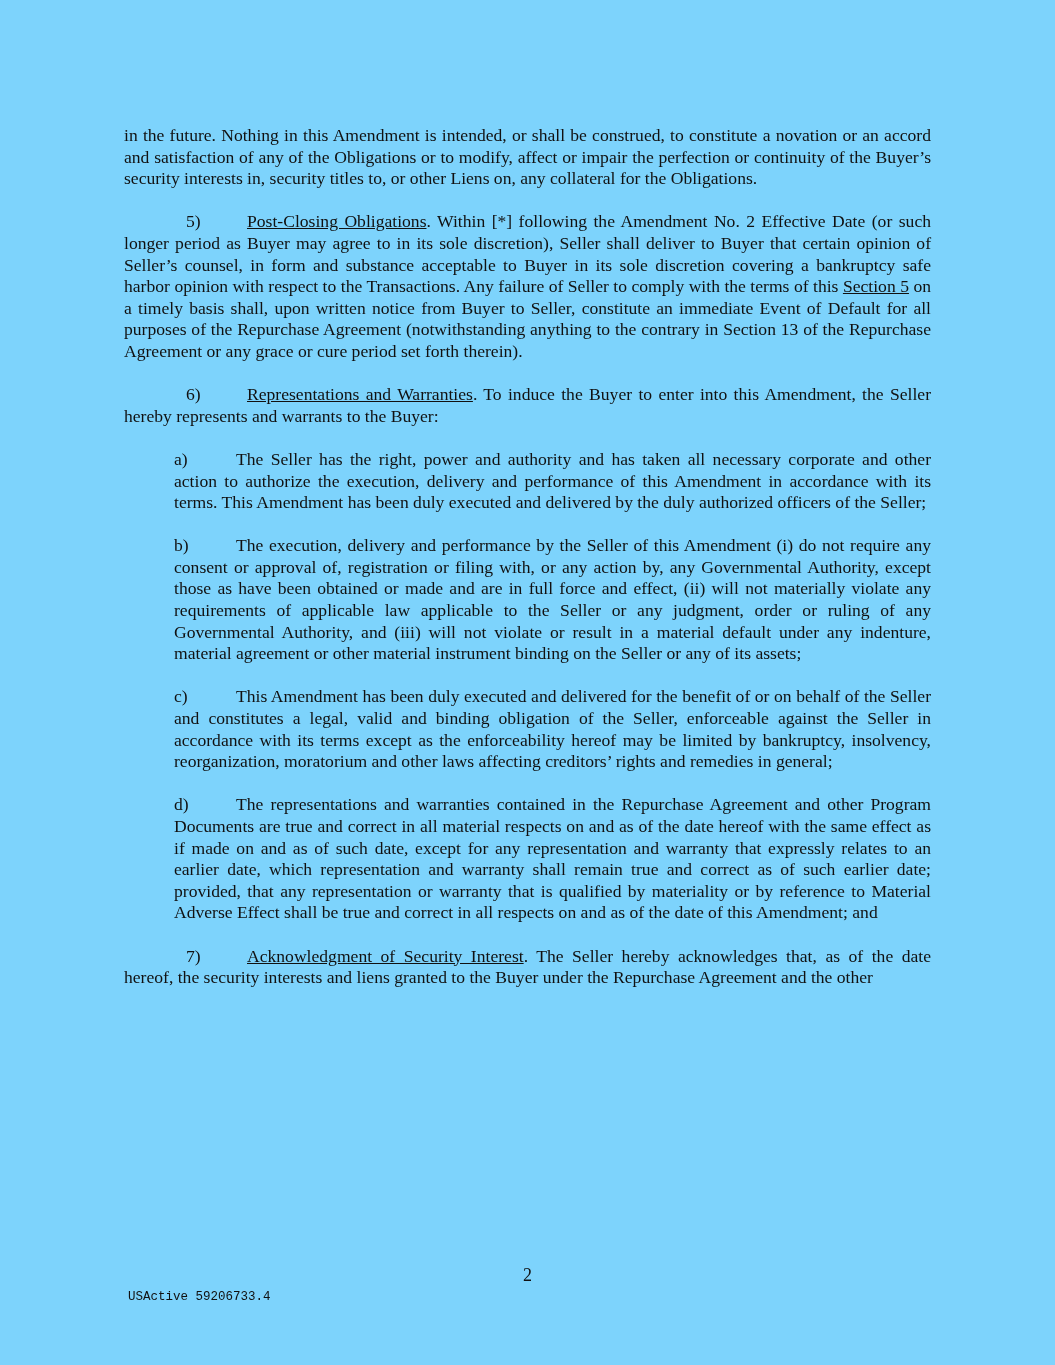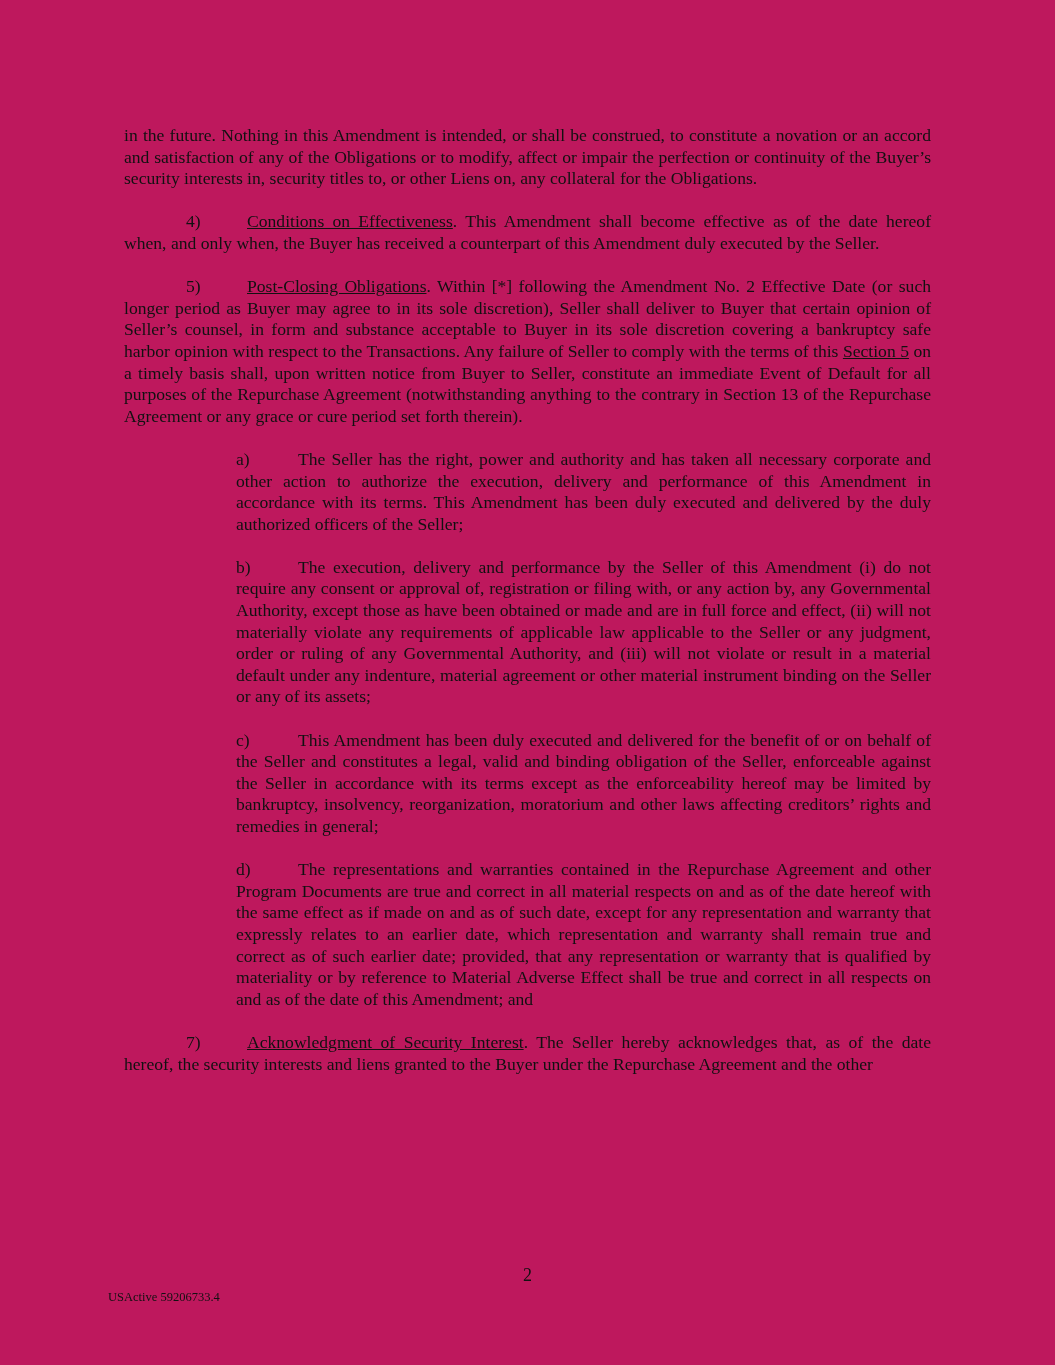--- a/index.html
+++ b/index.html
@@ -1,54 +1,54 @@
 <!DOCTYPE html>
 <html><head>
 <meta charset="utf-8">
 <style>
   html, body { margin: 0; padding: 0; background: #ffffff; }
   body { width: 1055px; height: 1365px; position: relative; overflow: hidden; }
   .page {
     position: absolute; left: 0; top: 0; width: 1055px; height: 1365px;
-    background: #be185d; color: #111;
+    background: #7dd3fc; color: #111;
     font-family: "Liberation Serif", serif;
     font-size: 17.6px; line-height: 21.6px;
   }
   .body-text { position: absolute; left: 124px; width: 807px; top: 125px; }
   p { margin: 0 0 21.6px 0; text-align: justify; }
   p.last { margin-bottom: 14px; }
   .num { display: inline-block; width: 61px; margin-left: 62px; }
   .u { text-decoration: underline; }
-  .sub { margin-left: 112px; }
+  .sub { margin-left: 50px; }
   .sub .lbl { display: inline-block; width: 62px; }
   .footer-page {
     position: absolute; left: 0; width: 1055px; top: 1265px; text-align: center;
     font-family: "Liberation Serif", serif; font-size: 18px;
   }
   .footer-id {
-    position: absolute; left: 108px; top: 1287px;
-    font-family: Liberation Serif, serif; font-size: 12.5px; color: #111;
+    position: absolute; left: 128px; top: 1287px;
+    font-family: Liberation Mono, monospace; font-size: 12.5px; color: #111;
   }
 </style>
 </head>
 <body>
 
 <div class="page">
   <div class="body-text">
 
     <p>in the future. Nothing in this Amendment is intended, or shall be construed, to constitute a novation or an accord and satisfaction of any of the Obligations or to modify, affect or impair the perfection or continuity of the Buyer’s security interests in, security titles to, or other Liens on, any collateral for the Obligations.</p>
 
-    <p>
-      <span class="num">4)</span><span class="u">Conditions on Effectiveness</span><span>. This Amendment shall become effective as of the date hereof when, and only when, the Buyer has received a counterpart of this Amendment duly executed by the Seller.</span>
-    </p>
 
     <p>
       <span class="num">5)</span><span class="u">Post-Closing Obligations</span><span>.  Within [*] following the Amendment No. 2 Effective Date (or such longer period as Buyer may agree to in its sole discretion), Seller shall deliver to Buyer that certain opinion of Seller’s counsel, in form and substance acceptable to Buyer in its sole discretion covering a bankruptcy safe harbor opinion with respect to the Transactions.  Any failure of Seller to comply with the terms of this </span><span class="u">Section 5</span><span> on a timely basis shall, upon written notice from Buyer to Seller, constitute an immediate Event of Default for all purposes of the Repurchase Agreement (notwithstanding anything to the contrary in Section 13 of the Repurchase Agreement or any grace or cure period set forth therein).</span>
     </p>
 
+    <p>
+      <span class="num">6)</span><span class="u">Representations and Warranties</span><span>. To induce the Buyer to enter into this Amendment, the Seller hereby represents and warrants to the Buyer:</span>
+    </p>
 
     <p class="sub">
       <span class="lbl">a)</span><span>The Seller has the right, power and authority and has taken all necessary corporate and other action to authorize the execution, delivery and performance of this Amendment in accordance with its terms. This Amendment has been duly executed and delivered by the duly authorized officers of the Seller;</span>
     </p>
 
     <p class="sub">
       <span class="lbl">b)</span><span>The execution, delivery and performance by the Seller of this Amendment (i) do not require any consent or approval of, registration or filing with, or any action by, any Governmental Authority, except those as have been obtained or made and are in full force and effect, (ii) will not materially violate any requirements of applicable law applicable to the Seller or any judgment, order or ruling of any Governmental Authority, and (iii) will not violate or result in a material default under any indenture, material agreement or other material instrument binding on the Seller or any of its assets;</span>
     </p>
 
     <p class="sub">

